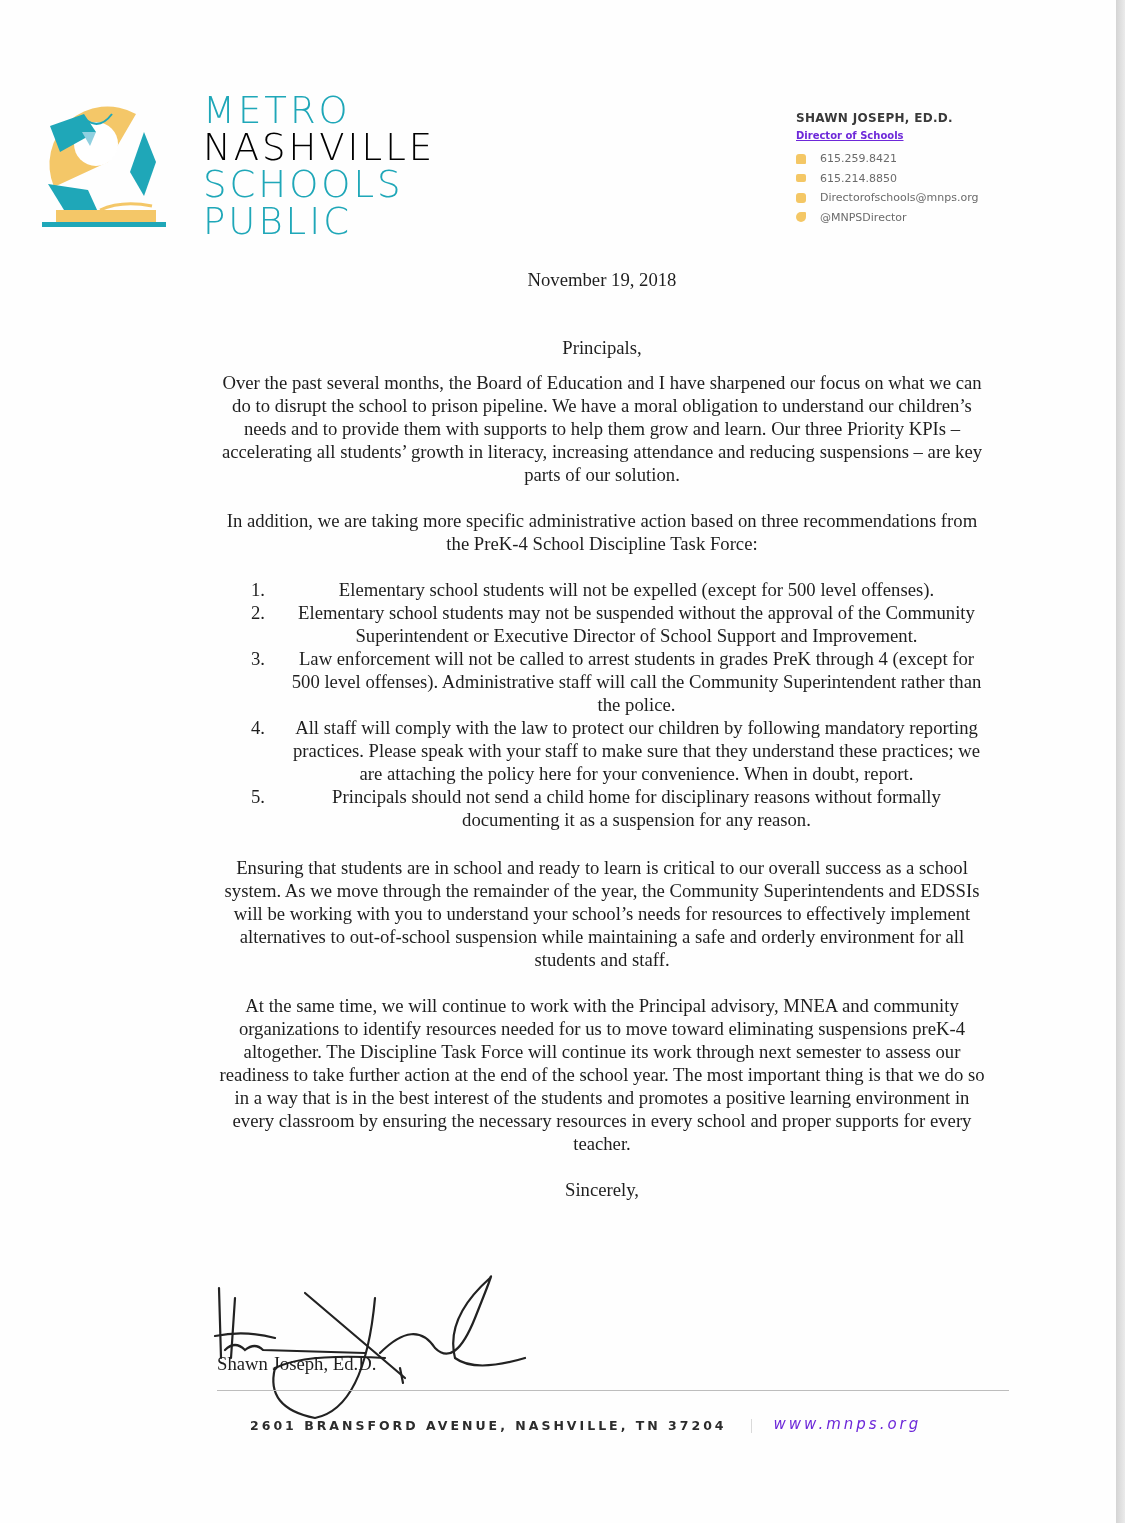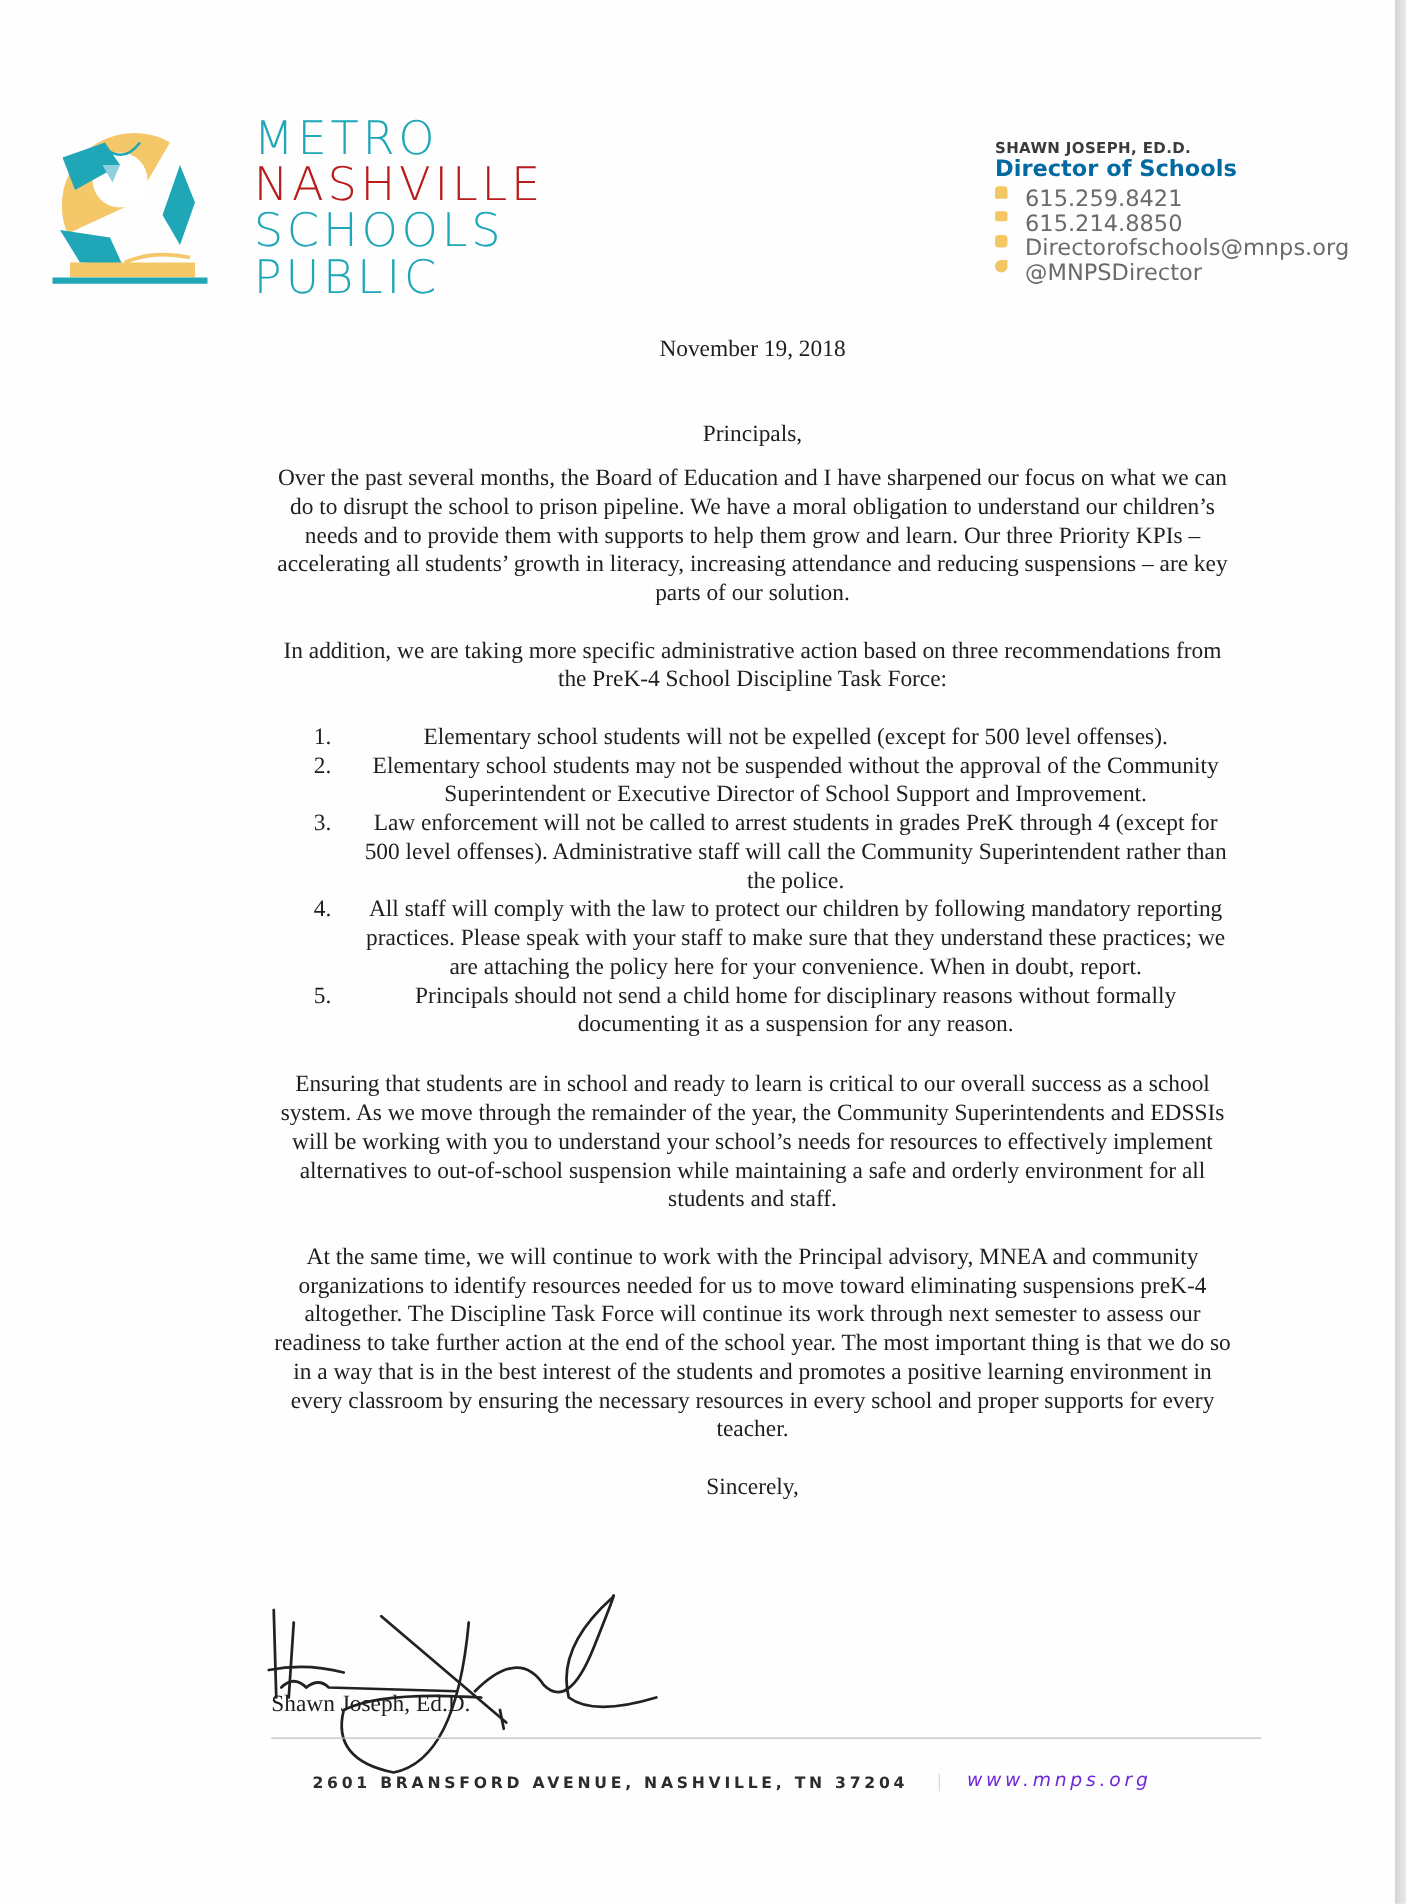--- a/index.html
+++ b/index.html
@@ -12,27 +12,27 @@
   .page { position: absolute; left: 0; top: 0; width: 1116px; height: 1523px; background: #fefefe; }
   .edge { position: absolute; left: 1116px; top: 0; width: 9px; height: 1523px;
           background: linear-gradient(to right, #d4d4d4, #ebebeb); }
 
   
   .logo { position: absolute; left: 36px; top: 92px; width: 130px; height: 140px; }
   .wordmark { position: absolute; left: 203px; top: 92px; font-family: "DejaVu Sans", sans-serif;
               font-weight: 300; font-size: 37px; line-height: 37px; letter-spacing: 3px; }
   .wordmark div { height: 37px; }
   .wm-teal { color: #1fa7b8; }
-  .wm-gold { color: #b91c1c; }
+  .wm-gold { color: #000000; }
 
   
   .contact { position: absolute; left: 796px; top: 110px; font-family: "DejaVu Sans", sans-serif; }
   .contact .name { font-weight: bold; font-size: 12px; color: #3a3a3a; letter-spacing: 0.3px; line-height: 17px; }
-  .contact .role { font-weight: bold; font-size: 18px; color: #0369a1; line-height: 17px; margin-bottom: 5px; }
-  .contact .row { display: flex; height: 19.5px; font-size: 18px; color: #6a6a6a; }
+  .contact .role { font-weight: bold; font-size: 10px; color: #6d28d9; line-height: 17px; margin-bottom: 5px; text-decoration: underline; }
+  .contact .row { display: flex; align-items: center; height: 19.5px; font-size: 11px; color: #6a6a6a; }
   .contact .ic { width: 10px; height: 10px; background: #f4c765; margin-right: 14px; border-radius: 2px; display: inline-block; }
   .ic.phone { border-radius: 3px 3px 1px 1px; }
   .ic.fax { height: 8px; }
   .ic.mail { border-radius: 3px; }
   .ic.bird { border-radius: 50% 10% 50% 50%; }
 
   
   .letter { position: absolute; left: 217px; top: 268px; width: 770px; font-size: 18.7px; line-height: 23px; text-align: center; }
   .date { margin: 0; }
   .salutation { margin: 45px 0 0 0; }

